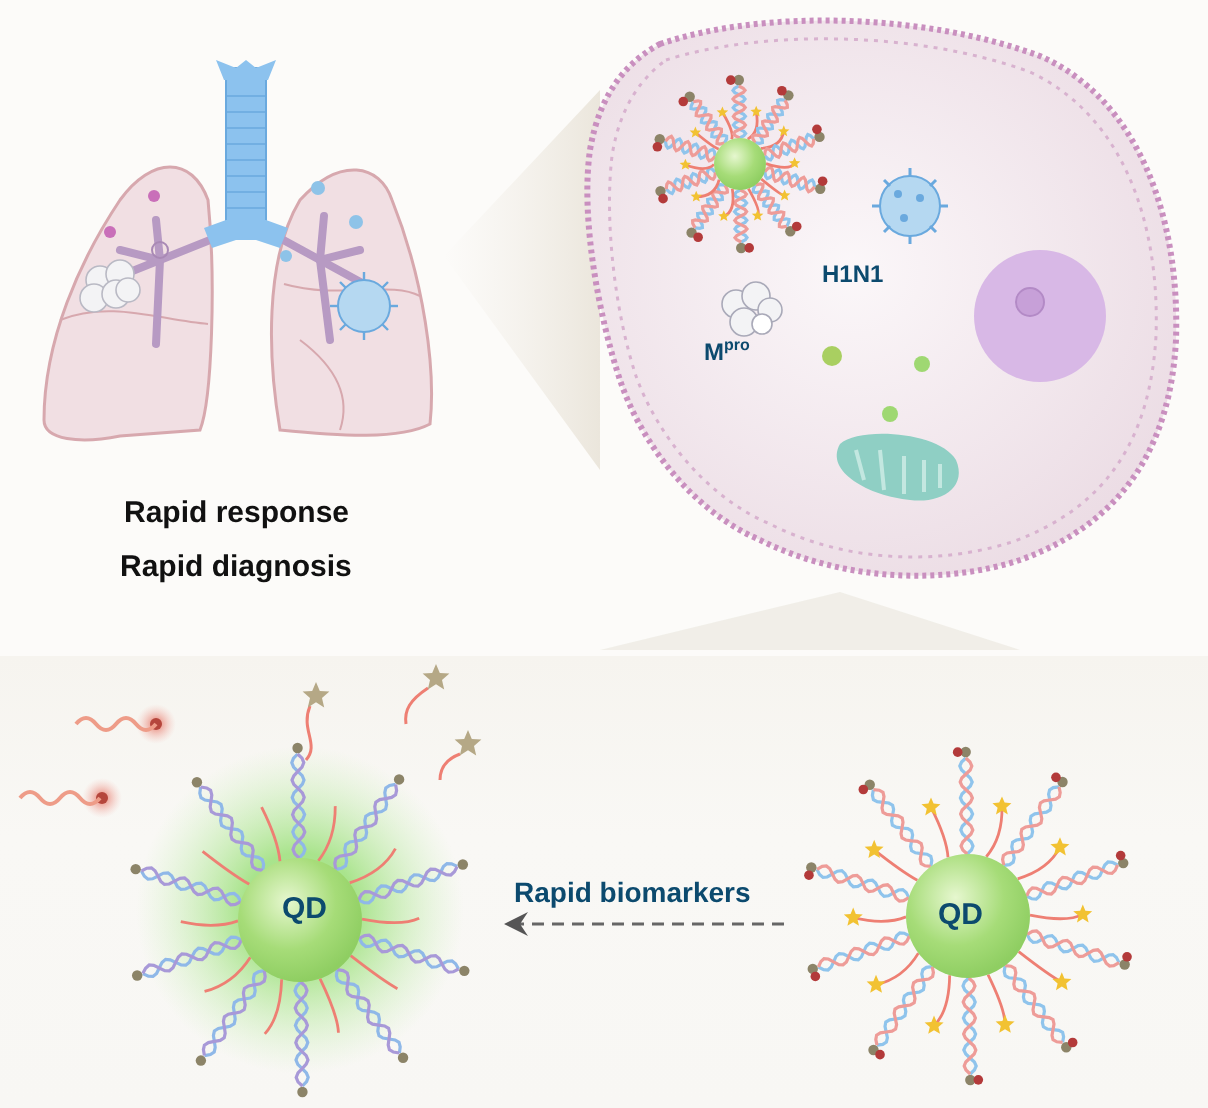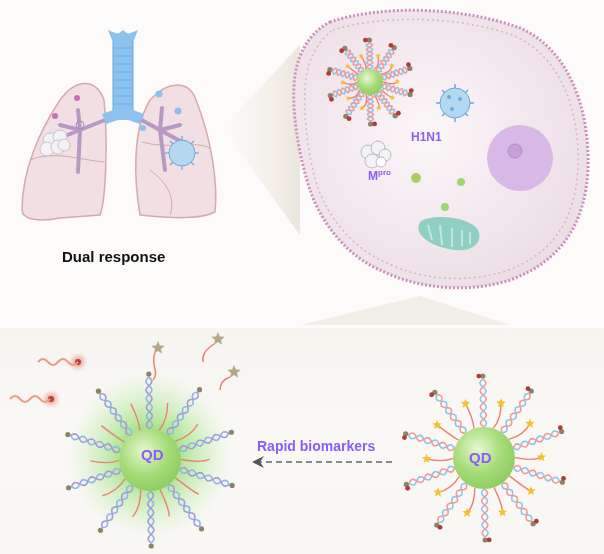--- a/index.html
+++ b/index.html
@@ -6,21 +6,21 @@
   body {
     width: 604px; height: 554px; overflow: hidden; position: relative;
     background: #fbfaf7;
     font-family: "Liberation Sans", sans-serif;
   }
   .top-bg { position: absolute; left: 0; top: 0; width: 604px; height: 330px; background: #fcfbf9; }
   .bottom-bg { position: absolute; left: 0; top: 328px; width: 604px; height: 226px;
     background: linear-gradient(#f6f4ef, #f9f8f5 40%, #f8f7f4); }
   svg { position: absolute; left: 0; top: 0; }
   .label {
-    position: absolute; font-weight: bold; color: #8b5cf6; white-space: nowrap;
+    position: absolute; font-weight: bold; color: #0c4a6e; white-space: nowrap;
   }
   .features { position: absolute; left: 62px; top: 243px; }
   .features div { font-size: 15px; font-weight: bold; color: #111; line-height: 27px; }
   .features div:nth-child(2) { margin-left: -2px; }
   .features div:nth-child(3) { margin-left: -3px; }
   .sup { font-size: 8px; vertical-align: super; }
 </style>
 </head>
 <body>
 
@@ -352,21 +352,22 @@
       <circle cx="484" cy="458" r="31" fill="url(#qdGrad)"></circle>
     </g>
 
   <g>
     <line x1="392" y1="462" x2="260" y2="462" stroke="#666" stroke-width="1.5" stroke-dasharray="6 4"></line>
     <path d="M252,462 L264,456 L260,462 L264,468 Z" fill="#555"></path>
   </g>
 </svg>
 
 <div class="label" style="left:411px;top:130px;font-size:12px;">H1N1</div>
-<div class="label" style="left:368px;top:168px;font-size:12px;"><span>M</span><span class="sup">pro</span></div>
+<div class="label" style="left:352px;top:168px;font-size:12px;"><span>M</span><span class="sup">pro</span></div>
 
 <div class="features">
-  <div>Dual response</div>
+  <div>Rapid response</div>
+  <div>Rapid diagnosis</div>
 </div>
 
 <div class="label" style="left:141px;top:446px;font-size:15px;">QD</div>
 <div class="label" style="left:469px;top:449px;font-size:15px;">QD</div>
 <div class="label" style="left:257px;top:438px;font-size:14px;">Rapid biomarkers</div>
 
 </body></html>

